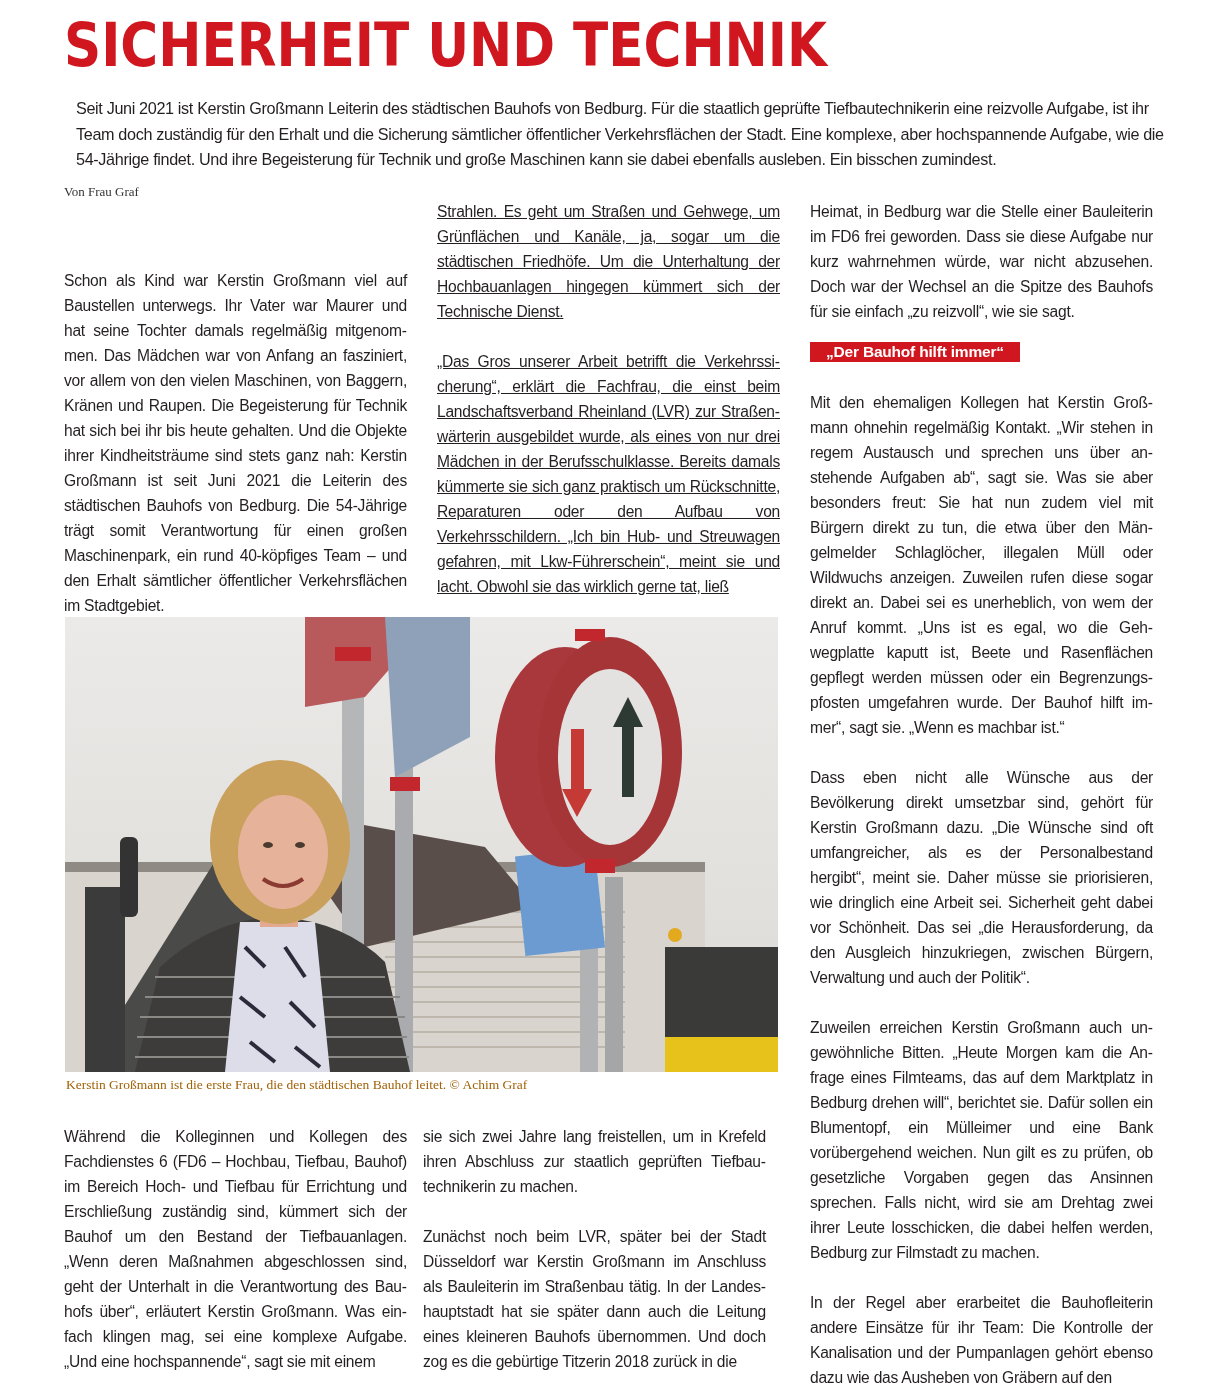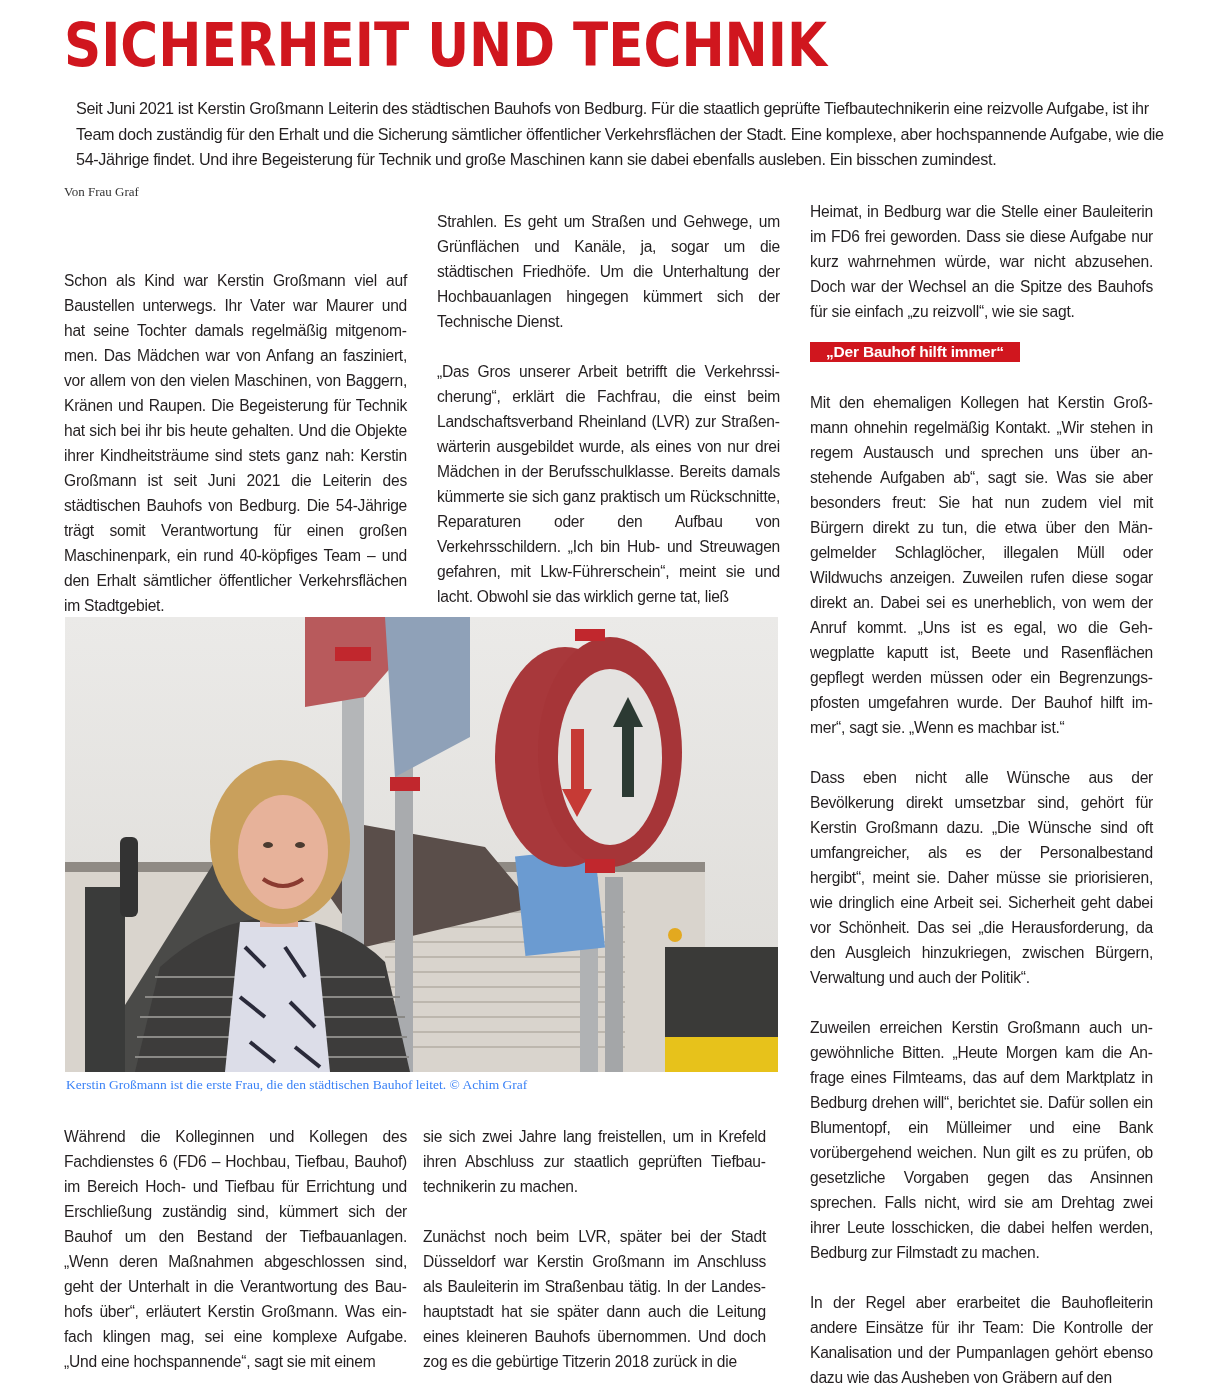--- a/index.html
+++ b/index.html
@@ -38,37 +38,37 @@
     font-weight: bold; font-size: 15.5px; line-height: 20px;
     padding: 0 16px; margin: 0 0 28px 0; letter-spacing: -0.2px;
   }
   .photo {
     position: absolute; left: 65px; top: 617px; width: 713px; height: 455px;
     overflow: hidden; background: #e8e6e4;
   }
   .caption {
     position: absolute; left: 66px; top: 1077px;
     font-family: "Liberation Serif", "DejaVu Serif", serif;
-    font-size: 13.5px; color: #3b82f6; margin: 0;
+    font-size: 13.5px; color: #a16207; margin: 0;
   }
 </style>
 </head>
 <body>
 
 <h1 class="title">SICHERHEIT UND TECHNIK</h1>
 
 <p class="lead">Seit Juni 2021 ist Kerstin Großmann Leiterin des städtischen Bauhofs von Bedburg. Für die staatlich geprüfte Tiefbautechnikerin eine reizvolle Aufgabe, ist ihr Team doch zuständig für den Erhalt und die Sicherung sämtlicher öffentlicher Verkehrsflächen der Stadt. Eine komplexe, aber hochspannende Aufgabe, wie die 54-Jährige findet. Und ihre Begeisterung für Technik und große Maschinen kann sie dabei ebenfalls ausleben. Ein bisschen zumindest.</p>
 
 <p class="byline">Von Frau Graf</p>
 
 <div class="col" style="left:64px; top:248px;margin-top:20px;">
   <p>Schon als Kind war Kerstin Großmann viel auf Baustellen unterwegs. Ihr Vater war Maurer und hat seine Tochter damals regelmäßig mitgenom­men. Das Mädchen war von Anfang an fasziniert, vor allem von den vielen Maschinen, von Bag­gern, Kränen und Raupen. Die Begeisterung für Technik hat sich bei ihr bis heute gehalten. Und die Objekte ihrer Kindheitsträume sind stets ganz nah: Kerstin Großmann ist seit Juni 2021 die Lei­terin des städtischen Bauhofs von Bedburg. Die 54-Jährige trägt somit Verantwortung für einen großen Maschinenpark, ein rund 40-köpfiges Team – und den Erhalt sämtlicher öffentlicher Verkehrsflächen im Stadtgebiet.</p>
 </div>
 
-<div class="col" style="left:437px; top:209px;">
+<div class="col" style="left:437px; top:199px;text-decoration:underline;">
   <p>Strahlen. Es geht um Straßen und Gehwege, um Grünflächen und Kanäle, ja, sogar um die städtischen Friedhöfe. Um die Unterhaltung der Hochbauanlagen hingegen kümmert sich der Technische Dienst.</p>
   <p>„Das Gros unserer Arbeit betrifft die Verkehrssi­cherung“, erklärt die Fachfrau, die einst beim Landschaftsverband Rheinland (LVR) zur Straßen­wärterin ausgebildet wurde, als eines von nur drei Mädchen in der Berufsschulklasse. Bereits damals kümmerte sie sich ganz praktisch um Rückschnitte, Reparaturen oder den Aufbau von Verkehrsschildern. „Ich bin Hub- und Streuwa­gen gefahren, mit Lkw-Führerschein“, meint sie und lacht. Obwohl sie das wirklich gerne tat, ließ</p>
 </div>
 
 <div class="photo">
   <svg width="713" height="455" viewBox="0 0 713 455">
     <defs>
       <linearGradient id="sky" x1="0" y1="0" x2="0" y2="1">
         <stop offset="0" stop-color="#ebeae8"></stop>
         <stop offset="1" stop-color="#dcdad6"></stop>

